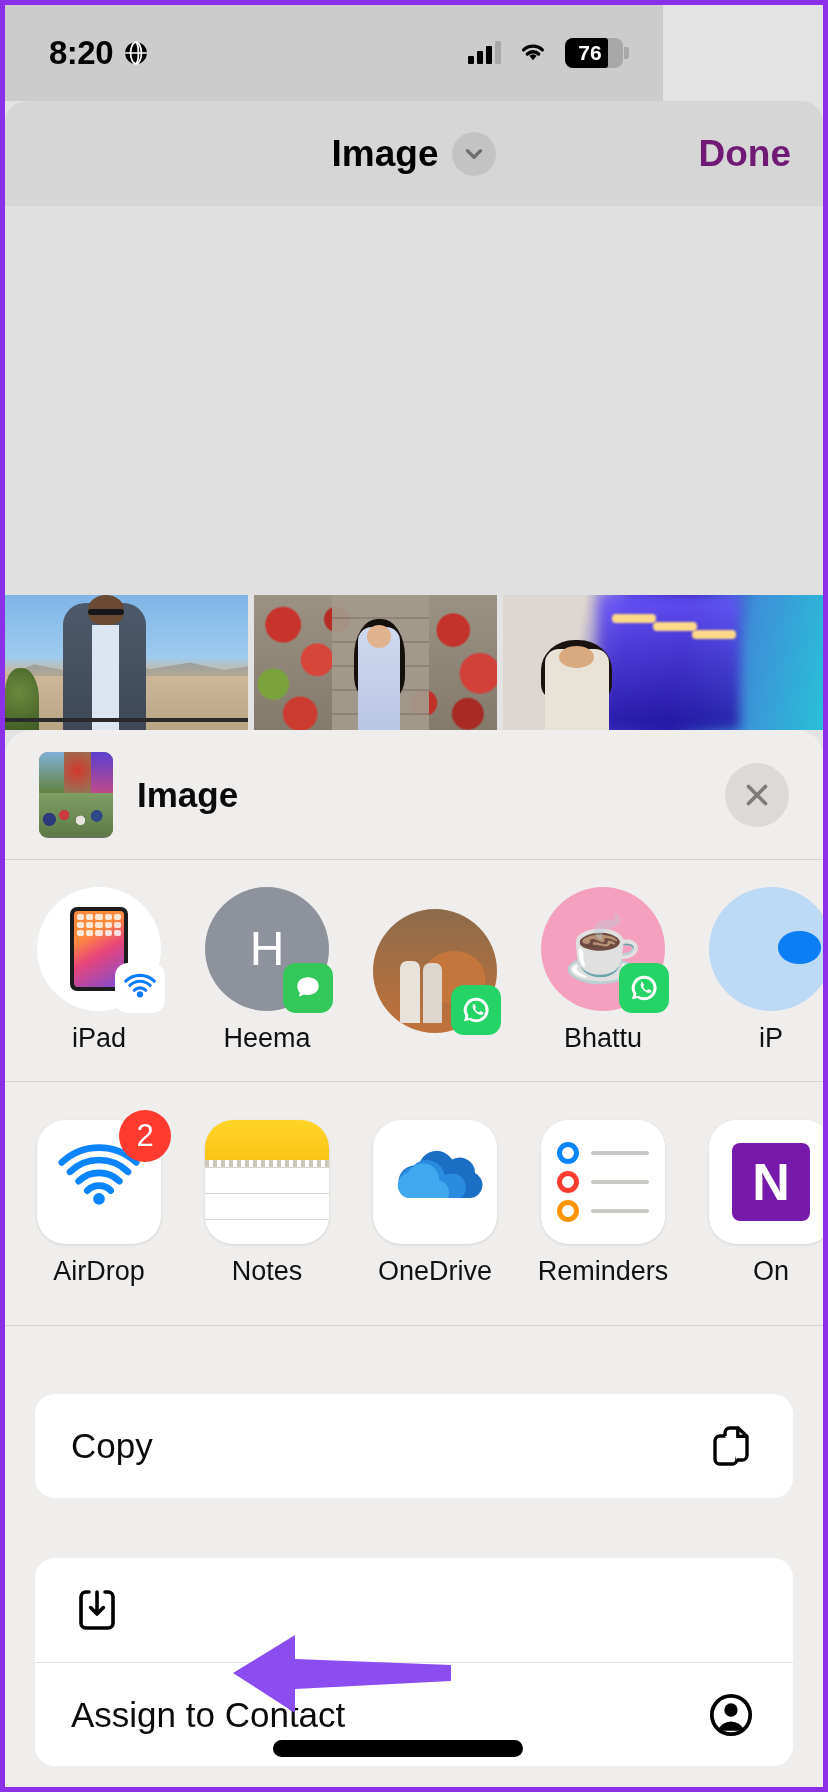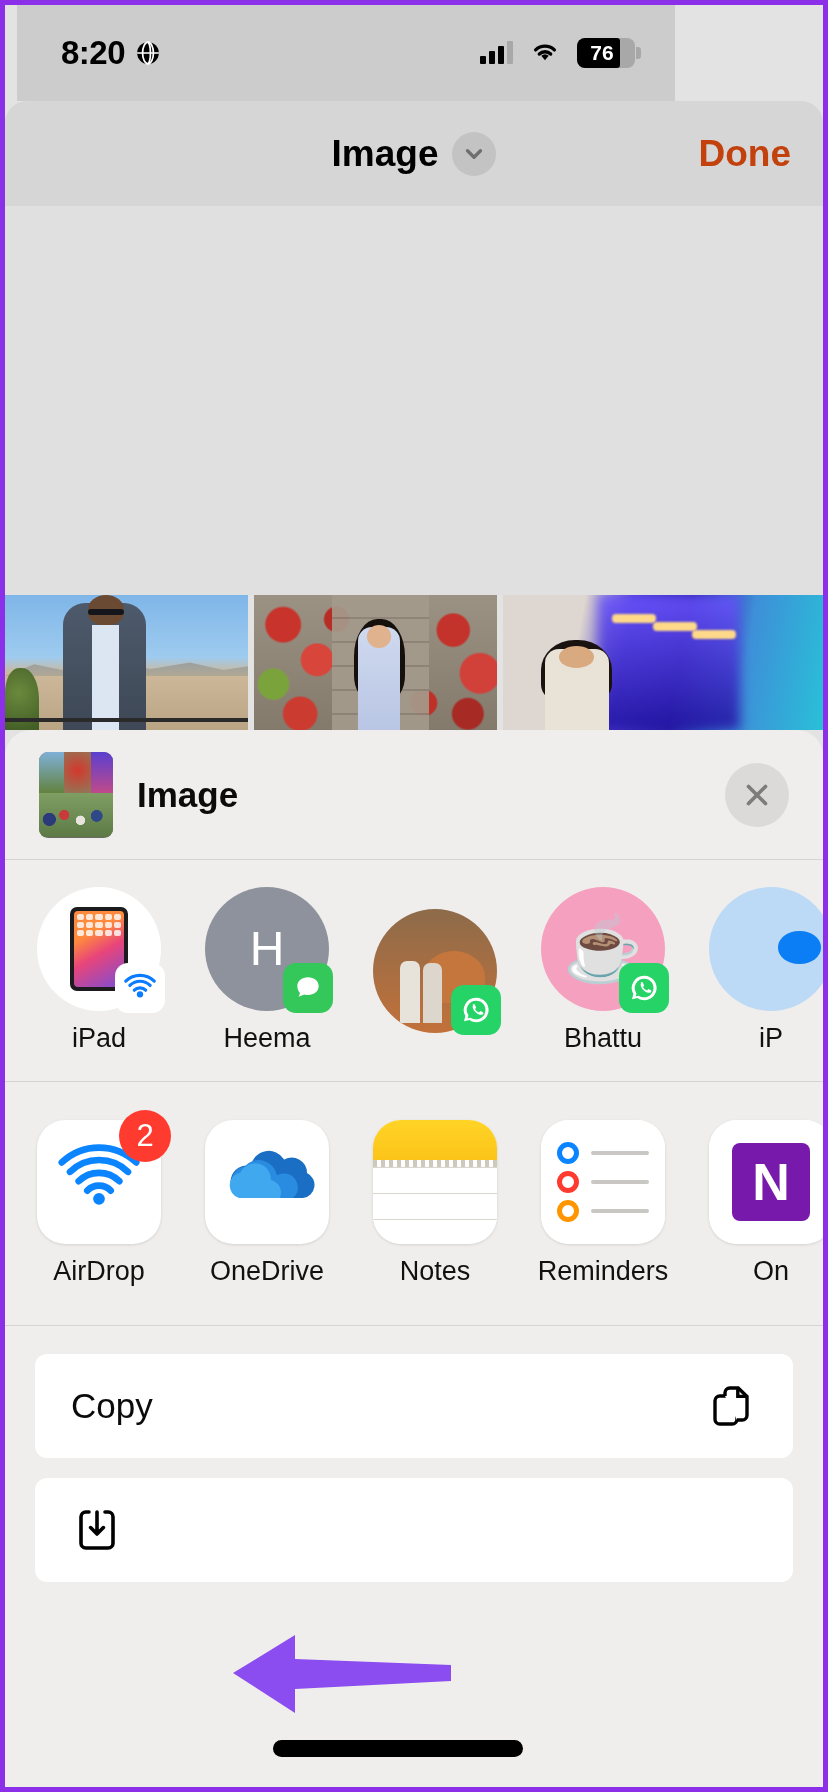--- a/index.html
+++ b/index.html
@@ -12,21 +12,21 @@
   #frame {
     position:relative;
     width:828px; height:1792px;
     border:5px solid #8b2fe8;
     background:#e3e3e3;
     overflow:hidden;
   }
 
   
   .statusbar {
-    position:absolute; left:12px; top:0; width:658px; height:96px;
+    position:absolute; left:0; top:0; width:658px; height:96px;
     background:#cccccc;
     display:flex; align-items:center; justify-content:space-between;
     padding:0 40px 0 44px;
   }
   .sb-left { display:flex; align-items:center; gap:10px; }
   .sb-time { font-size:33px; font-weight:600; color:#000; letter-spacing:-0.5px; }
   .globe { width:26px; height:26px; }
   .sb-right { display:flex; align-items:center; gap:15px; }
   .sig { display:flex; align-items:flex-end; gap:3px; height:22px; }
   .sig i { width:6px; background:#000; border-radius:1px; display:block; }
@@ -57,21 +57,21 @@
     display:flex; align-items:center; justify-content:center;
   }
   .nav-title-wrap { display:flex; align-items:center; gap:14px; }
   .nav-title { font-size:37px; font-weight:700; color:#000; }
   .chev-pill {
     width:44px; height:44px; border-radius:50%;
     background:#c3c3c3; display:flex; align-items:center; justify-content:center;
   }
   .nav-done {
     position:absolute; right:32px; top:50%; transform:translateY(-50%);
-    font-size:37px; font-weight:600; color:#c2410c;
+    font-size:37px; font-weight:600; color:#701a75;
   }
 
   
   .preview {
     position:absolute; left:0; top:201px; width:818px; height:389px;
     background:#e0e0e0;
   }
 
   
   .photostrip {
@@ -236,21 +236,21 @@
     display:flex; flex-direction:column; justify-content:space-between; }
   .remind .row { display:flex; align-items:center; gap:12px; }
   .remind .ring { width:22px; height:22px; border-radius:50%; border:5px solid; }
   .remind .line { flex:1; height:4px; background:#c9c7c3; border-radius:2px; }
   .onenote { width:124px; height:124px; background:#fff; display:flex; align-items:center; justify-content:center; }
   .onenote .tile { width:78px; height:78px; border-radius:8px; background:#7719aa;
     color:#fff; font-size:52px; font-weight:700; display:flex; align-items:center; justify-content:center; }
 
   
   .actions { flex:1; padding:28px 30px 0; display:flex; flex-direction:column; gap:20px; }
-  .card { background:#fff; border-radius:12px; overflow:hidden; }
+  .card { background:#fff; border-radius:20px; overflow:hidden;margin-top:40px; }
   .arow {
     height:104px; display:flex; align-items:center; justify-content:space-between;
     padding:0 36px; position:relative;
   }
   .arow + .arow { border-top:1px solid #e6e4e1; }
   .arow .lbl { font-size:35px; color:#0b0b0b; }
   .arow .ic { width:52px; height:52px; display:flex; align-items:center; justify-content:center; }
 
   
   .anno-arrow { position:absolute; left:228px; top:1624px; width:218px; height:86px; z-index:50; pointer-events:none; }
@@ -461,42 +461,42 @@
                 <path d="M2.5 7a13.8 13.8 0 0119 0" stroke="#0a84ff" stroke-width="1.7" fill="none" stroke-linecap="round"></path>
               </svg>
           </div>
           <div class="app-badge">2</div>
         </div>
         <span class="a-label">AirDrop</span>
       </div>
 
       <div class="app">
         <div class="app-ic-wrap">
+          <div class="app-ic" style="padding:0;">
+            <div class="notesic">
+                <div class="top"></div>
+                <div class="perf"></div>
+                <div class="body"></div>
+              </div>
+          </div>
+        </div>
+        <span class="a-label">Notes</span>
+      </div>
+
+      <div class="app">
+        <div class="app-ic-wrap">
           <div class="app-ic">
             <svg viewBox="0 0 48 34" width="96" height="68">
               <path d="M16 9a9 9 0 0116.6-3.2A7.6 7.6 0 0144 12.5 6.6 6.6 0 0142 25H12A8 8 0 0116 9z" fill="#1a6fc4"></path>
               <path d="M12 25a8 8 0 01.6-15.6A9.4 9.4 0 0129 13.6 7 7 0 0137 25z" fill="#2a8ce0"></path>
               <path d="M10 25a6.6 6.6 0 01.8-12.8A8 8 0 0126 16a6.4 6.4 0 014.4 9z" fill="#3fa8ef"></path>
             </svg>
           </div>
         </div>
         <span class="a-label">OneDrive</span>
-      </div>
-
-      <div class="app">
-        <div class="app-ic-wrap">
-          <div class="app-ic" style="padding:0;">
-            <div class="notesic">
-                <div class="top"></div>
-                <div class="perf"></div>
-                <div class="body"></div>
-              </div>
-          </div>
-        </div>
-        <span class="a-label">Notes</span>
       </div>
 
       <div class="app">
         <div class="app-ic-wrap">
           <div class="app-ic" style="padding:0;">
             <div class="remind">
               <div class="row">
                   <span class="ring" style="border-color:#0a84ff;"></span>
                   <span class="line"></span>
                 </div>
@@ -543,20 +543,30 @@
 
       <div class="card">
         <div class="arow">
           <span class="ic">
             <svg viewBox="0 0 24 24" width="48" height="48">
                 <path d="M8 3H6.4A2.4 2.4 0 004 5.4v13.2A2.4 2.4 0 006.4 21h11.2a2.4 2.4 0 002.4-2.4V5.4A2.4 2.4 0 0017.6 3H16" stroke="#000" stroke-width="1.8" fill="none" stroke-linecap="round"></path>
                 <path d="M12 3v11m0 0l-3.2-3.2M12 14l3.2-3.2" stroke="#000" stroke-width="1.8" fill="none" stroke-linecap="round" stroke-linejoin="round"></path>
               </svg>
           </span>
         </div>
+        <div class="arow">
+          <span class="lbl">Assign to Contact</span>
+          <span class="ic">
+            <svg viewBox="0 0 24 24" width="50" height="50">
+                <circle cx="12" cy="12" r="9.2" stroke="#000" stroke-width="1.8" fill="none"></circle>
+                <circle cx="12" cy="9.6" r="3.2" fill="#000"></circle>
+                <path d="M5.6 19.6a6.8 6.8 0 0112.8 0" fill="#000"></path>
+              </svg>
+          </span>
+        </div>
       </div>
     </div>
   </div>
 
   <svg class="anno-arrow" viewBox="0 0 218 86">
     <path d="M0 44 L62 6 L62 30 L218 36 L218 52 L62 60 L62 84 Z" fill="#8b4cf0"></path>
   </svg>
   <div class="anno-bar"></div>
 
 </div>

